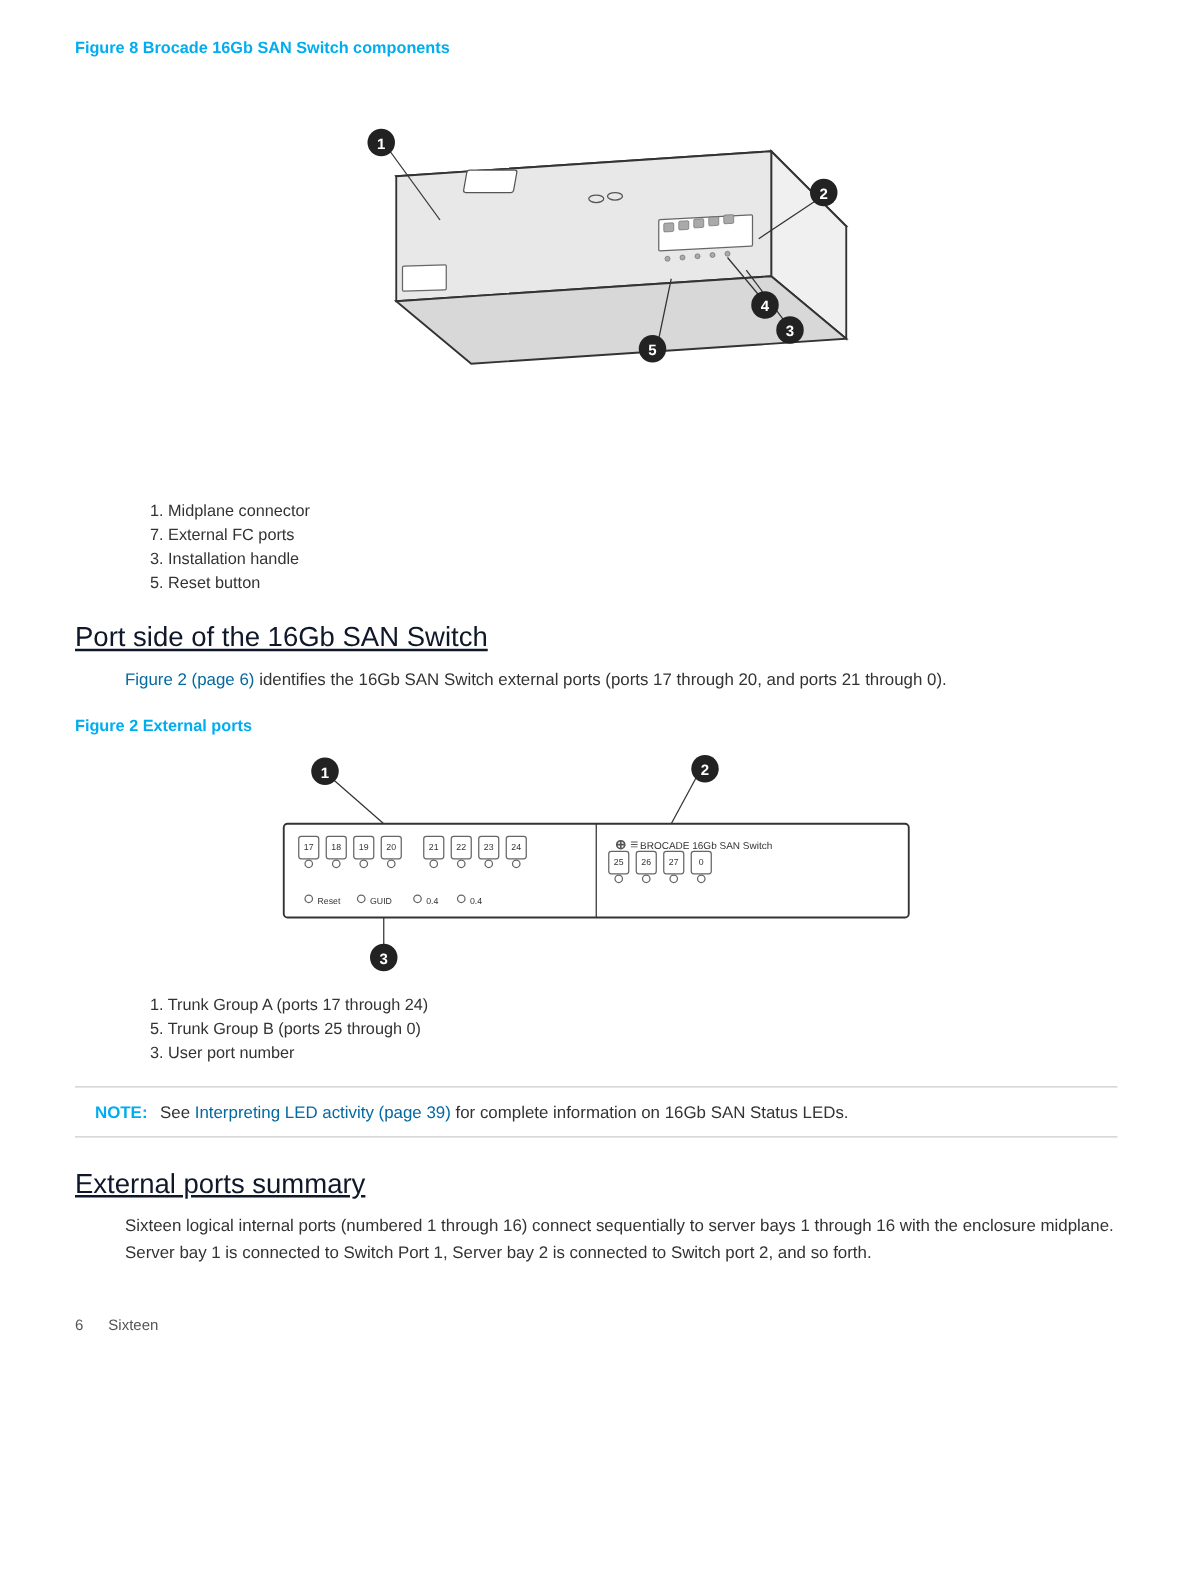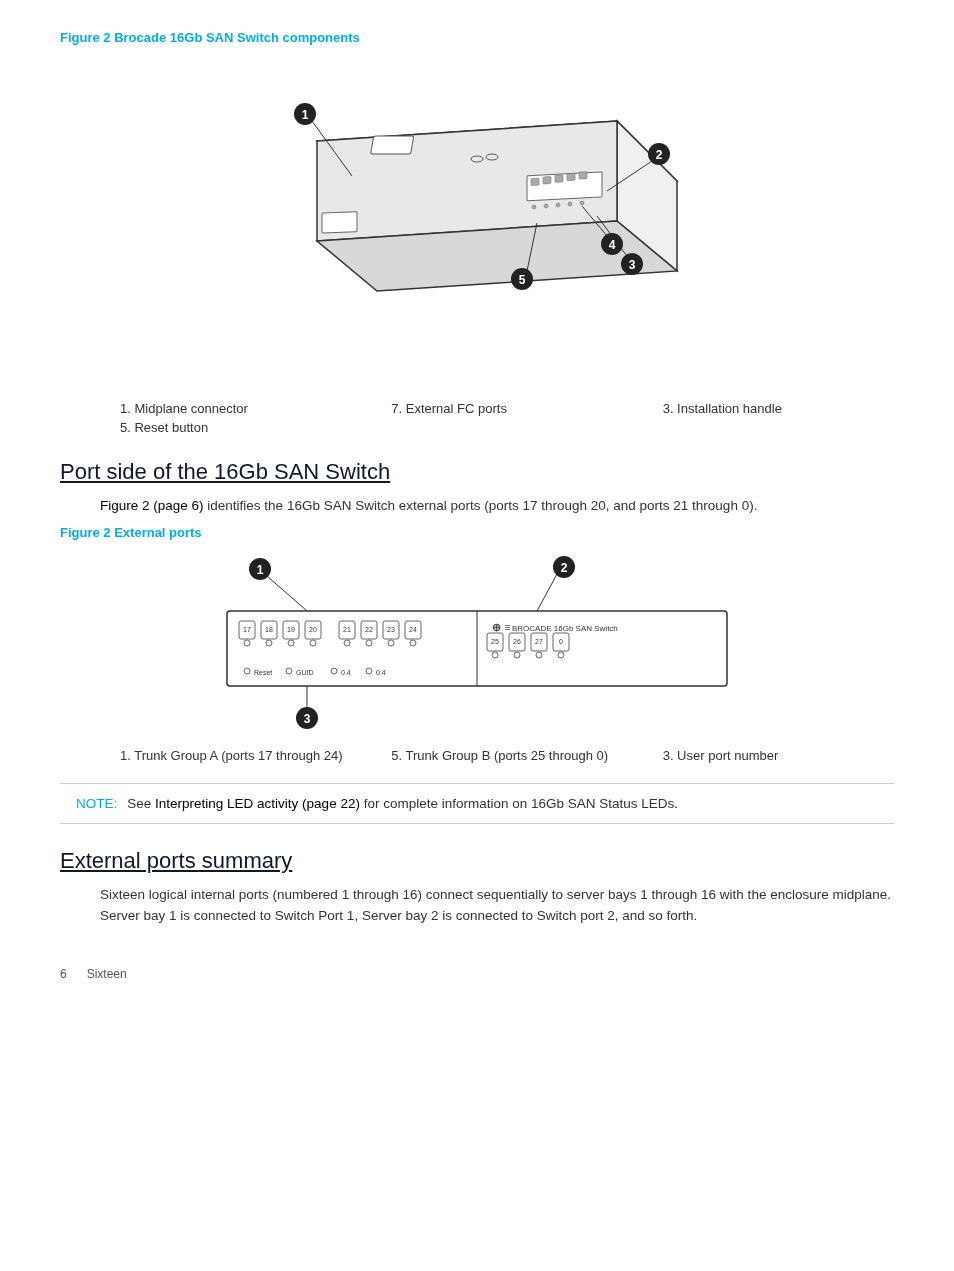--- a/index.html
+++ b/index.html
@@ -21,21 +21,21 @@
     }
 
     .diagram-container {
       display: flex;
       justify-content: center;
       margin-bottom: 20px;
     }
 
     .legend-grid {
       display: grid;
-      grid-template-columns: 1fr 1fr 1fr;
+      grid-template-columns: 1fr;
       gap: 4px 40px;
       margin: 0 0 16px 60px;
       font-size: 13px;
     }
 
     .legend-item {
       color: #333;
     }
 
     .section-heading {
@@ -47,38 +47,38 @@
     }
 
     .section-body {
       margin-left: 40px;
       font-size: 13.5px;
       line-height: 1.6;
       color: #333;
     }
 
     .link-blue {
-      color: #000000;
+      color: #0369a1;
       text-decoration: none;
       margin-top: 20px;
     }
 
     .note-box {
       border-top: 1px solid #ccc;
       border-bottom: 1px solid #ccc;
       padding: 12px 16px;
       margin: 20px 0;
       display: flex;
       gap: 10px;
       align-items: flex-start;
       font-size: 13.5px;
     }
 
     .note-label {
-      font-weight: normal;
+      font-weight: bold;
       color: #00adef;
       white-space: nowrap;
     }
 
     
     svg text {
       font-family: Arial, Helvetica, sans-serif;
     }
 
     .page-number-line {
@@ -86,21 +86,21 @@
       align-items: center;
       gap: 20px;
       margin-top: 40px;
       font-size: 12px;
       color: #555;
     }
   </style>
 </head>
 <body>
 
-<div class="figure-title">Figure 2 Brocade 16Gb SAN Switch components</div>
+<div class="figure-title">Figure 8 Brocade 16Gb SAN Switch components</div>
 
 <div class="diagram-container">
   <svg width="480" height="320" viewBox="0 0 480 320">
 
     <polygon points="80,80 380,60 440,120 140,140" fill="white" stroke="#333" stroke-width="1.5"></polygon>
 
     <polygon points="380,60 440,120 440,210 380,160" fill="#f0f0f0" stroke="#333" stroke-width="1.5"></polygon>
 
     <polygon points="80,80 380,60 380,160 80,180" fill="#e8e8e8" stroke="#333" stroke-width="1.5"></polygon>
 
@@ -155,21 +155,21 @@
   <div class="legend-item">3. Installation handle</div>
   <div class="legend-item">5. Reset button</div>
 </div>
 
 <div class="section-heading">Port side of the 16Gb SAN Switch</div>
 <div class="section-body">
   <a class="link-blue">Figure 2 (page 6)</a>
   <span>identifies the 16Gb SAN Switch external ports (ports 17 through 20, and ports 21 through 0).</span>
 </div>
 
-<div class="figure-title" style="margin-top:8px;">Figure 2 External ports</div>
+<div class="figure-title" style="margin-top:18px;">Figure 2 External ports</div>
 
 <div class="diagram-container" style="margin-bottom:12px;">
   <svg width="580" height="180" viewBox="0 0 580 180">
 
     <rect x="40" y="55" width="500" height="75" rx="3" fill="white" stroke="#333" stroke-width="1.5"></rect>
 
     <line x1="290" y1="55" x2="290" y2="130" stroke="#333" stroke-width="1"></line>
 
     <g transform="translate(52, 63)">
 
@@ -257,21 +257,21 @@
 
 <div class="legend-grid">
   <div class="legend-item">1. Trunk Group A (ports 17 through 24)</div>
   <div class="legend-item">5. Trunk Group B (ports 25 through 0)</div>
   <div class="legend-item">3. User port number</div>
 </div>
 
 <div class="note-box">
   <span class="note-label">NOTE:</span>
   <span>
-    See <a class="link-blue">Interpreting LED activity (page 22)</a>
+    See <a class="link-blue">Interpreting LED activity (page 39)</a>
     <span>for complete information on 16Gb SAN Status LEDs.</span>
   </span>
 </div>
 
 <div class="section-heading">External ports summary</div>
 <div class="section-body">Sixteen logical internal ports (numbered 1 through 16) connect sequentially to server bays 1 through 16 with the enclosure midplane. Server bay 1 is connected to Switch Port 1, Server bay 2 is connected to Switch port 2, and so forth.</div>
 
 <div class="page-number-line">
   <span>6</span>
   <span>Sixteen</span>

